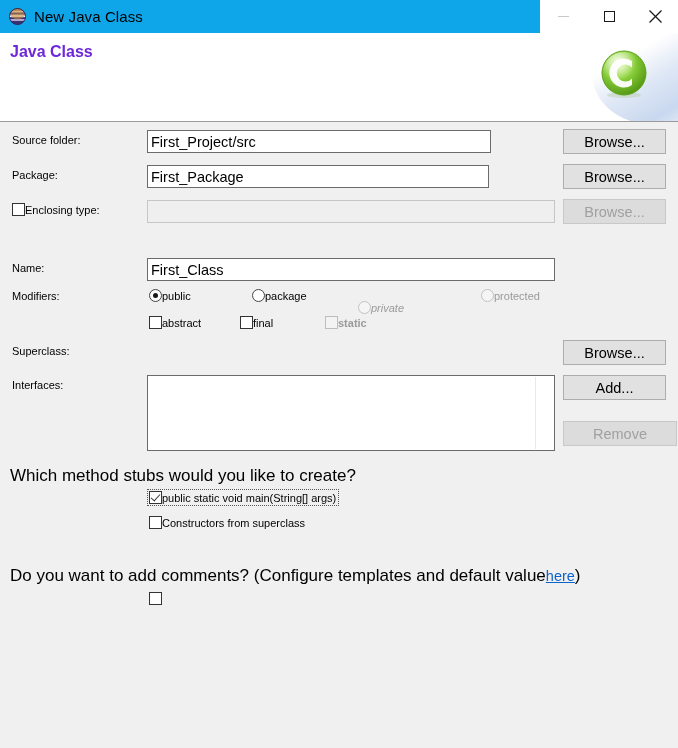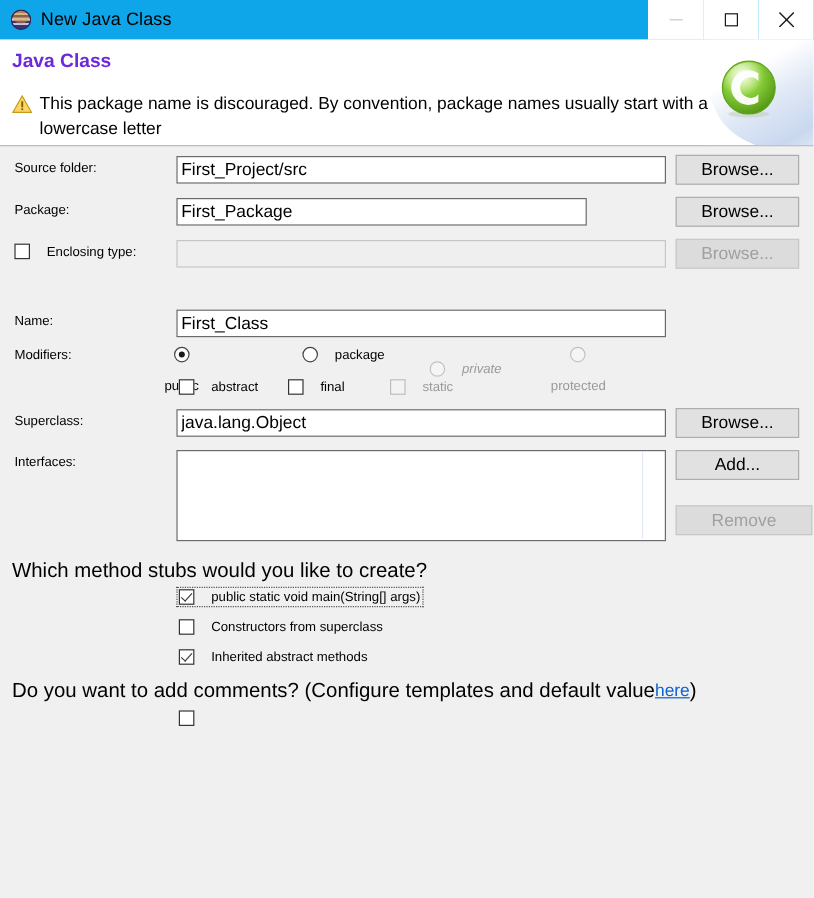--- a/index.html
+++ b/index.html
@@ -198,21 +198,21 @@
   }
   .rd.dis { border-color: #c2c2c2; background: #f5f5f5; }
   .rd.on::after {
     content: "";
     position: absolute;
     left: 3px; top: 3px;
     width: 5px; height: 5px;
     border-radius: 50%;
     background: #1a1a1a;
   }
-  .ck-item { display: flex; align-items: center; gap: 14px; }
+  .ck-item { display: flex; align-items: center; gap: 0; }
   .focus-box {
     border: 1px dotted #555;
     padding: 1px 2px 1px 1px;
     margin: -2px -3px -2px -2px;
   }
 
   .listbox {
     position: absolute;
     border: 1px solid #6b6b6b;
     background: #ffffff;
@@ -266,30 +266,20 @@
         <svg width="13" height="13" viewBox="0 0 13 13">
           <line x1="0.5" y1="0.5" x2="12.5" y2="12.5" stroke="#1a1a1a" stroke-width="1.2"></line>
           <line x1="12.5" y1="0.5" x2="0.5" y2="12.5" stroke="#1a1a1a" stroke-width="1.2"></line>
         </svg>
       </div>
     </div>
   </div>
 
   <div class="header">
     <div class="header-title">Java Class</div>
-    <div class="header-msg">
-      <span class="warn-icon">
-        <svg width="17" height="16" viewBox="0 0 17 16">
-          <path d="M8.5 1 L16.2 14.6 L0.8 14.6 Z" fill="#fbd565" stroke="#c79a16" stroke-width="1"></path>
-          <rect x="7.8" y="5.4" width="1.5" height="5" fill="#7a5c08"></rect>
-          <rect x="7.8" y="11.3" width="1.5" height="1.5" fill="#7a5c08"></rect>
-        </svg>
-      </span>
-      <span>This package name is discouraged. By convention, package names usually start with a lowercase letter</span>
-    </div>
     <div class="banner-img">
       <div class="banner-swoosh"></div>
       <div class="banner-ball">
         <svg width="50" height="50" viewBox="0 0 50 50">
           <defs>
             <radialGradient id="gball" cx="38%" cy="30%" r="75%">
               <stop offset="0%" stop-color="#d9f59a"></stop>
               <stop offset="45%" stop-color="#8cd13c"></stop>
               <stop offset="100%" stop-color="#4f9410"></stop>
             </radialGradient>
@@ -306,21 +296,21 @@
       </div>
     </div>
   </div>
   <div class="header-sep"></div>
 
   <div class="body">
 
     <div class="row" style="left:12px; top:12px;">
       <span class="lbl">Source folder:</span>
     </div>
-    <input type="text" class="txt" style="position: absolute; left: 147px; top: 8px; width: 408px;" value="First_Project/src">
+    <input type="text" class="txt" style="position: absolute; left: 147px; top: 8px; width: 344px;" value="First_Project/src">
     <button class="btn" style="position:absolute; left:563px; top:7px; width:103px;">
       <span>Browse...</span>
     </button>
 
     <div class="row" style="left:12px; top:47px;">
       <span class="lbl">Package:</span>
     </div>
     <input type="text" class="txt" style="position: absolute; left: 147px; top: 43px; width: 342px;" value="First_Package">
     <button class="btn" style="position:absolute; left:563px; top:42px; width:103px;">
       <span>Browse...</span>
@@ -336,54 +326,53 @@
     </button>
 
     <div class="row" style="left:12px; top:140px;">
       <span class="lbl">Name:</span>
     </div>
     <input type="text" class="txt" style="position: absolute; left: 147px; top: 136px; width: 408px;" value="First_Class">
 
     <div class="row" style="left:12px; top:168px;">
       <span class="lbl">Modifiers:</span>
     </div>
-    <div class="row ck-item" style="left:137px; top:167px;flex-direction:column;">
+    <div class="row ck-item" style="left:149px; top:167px;">
       <span class="rd on"></span>
       <span class="lbl">public</span>
     </div>
     <div class="row ck-item" style="left:252px; top:167px;">
       <span class="rd"></span>
       <span class="lbl">package</span>
     </div>
     <div class="row ck-item" style="left:358px; top:179px;font-style:italic;">
       <span class="rd dis"></span>
       <span class="lbl dis">private</span>
     </div>
-    <div class="row ck-item" style="left:459px; top:167px;flex-direction:column;">
+    <div class="row ck-item" style="left:481px; top:167px;">
       <span class="rd dis"></span>
       <span class="lbl dis">protected</span>
     </div>
 
     <div class="row ck-item" style="left:149px; top:194px;">
       <span class="cb"></span>
       <span class="lbl">abstract</span>
     </div>
     <div class="row ck-item" style="left:240px; top:194px;">
       <span class="cb"></span>
       <span class="lbl">final</span>
     </div>
-    <div class="row ck-item" style="left:325px; top:194px;">
+    <div class="row ck-item" style="left:325px; top:194px;font-weight:bold;">
       <span class="cb dis"></span>
       <span class="lbl dis">static</span>
     </div>
 
     <div class="row" style="left:12px; top:223px;">
       <span class="lbl">Superclass:</span>
     </div>
-    <input type="text" class="txt" style="position: absolute; left: 147px; top: 219px; width: 408px;" value="java.lang.Object">
     <button class="btn" style="position:absolute; left:563px; top:218px; width:103px;">
       <span>Browse...</span>
     </button>
 
     <div class="row" style="left:12px; top:257px;">
       <span class="lbl">Interfaces:</span>
     </div>
     <div class="listbox" style="left:147px; top:253px; width:408px; height:76px;">
       <div class="divider"></div>
     </div>
@@ -401,24 +390,20 @@
     <div class="row" style="left:149px; top:369px;">
       <span class="ck-item focus-box">
         <span class="cb on"></span>
         <span class="lbl">public static void main(String[] args)</span>
       </span>
     </div>
     <div class="row ck-item" style="left:149px; top:394px;">
       <span class="cb"></span>
       <span class="lbl">Constructors from superclass</span>
     </div>
-    <div class="row ck-item" style="left:149px; top:419px;">
-      <span class="cb on"></span>
-      <span class="lbl">Inherited abstract methods</span>
-    </div>
 
     <div class="row" style="left:10px; top:444px;">
       <span class="q-text">Do you want to add comments? (Configure templates and default value </span>
         <span class="link">here</span>
         <span class="q-text">)</span>
     </div>
     <div class="row ck-item" style="left:149px; top:470px;">
       <span class="cb"></span>
     </div>
 

